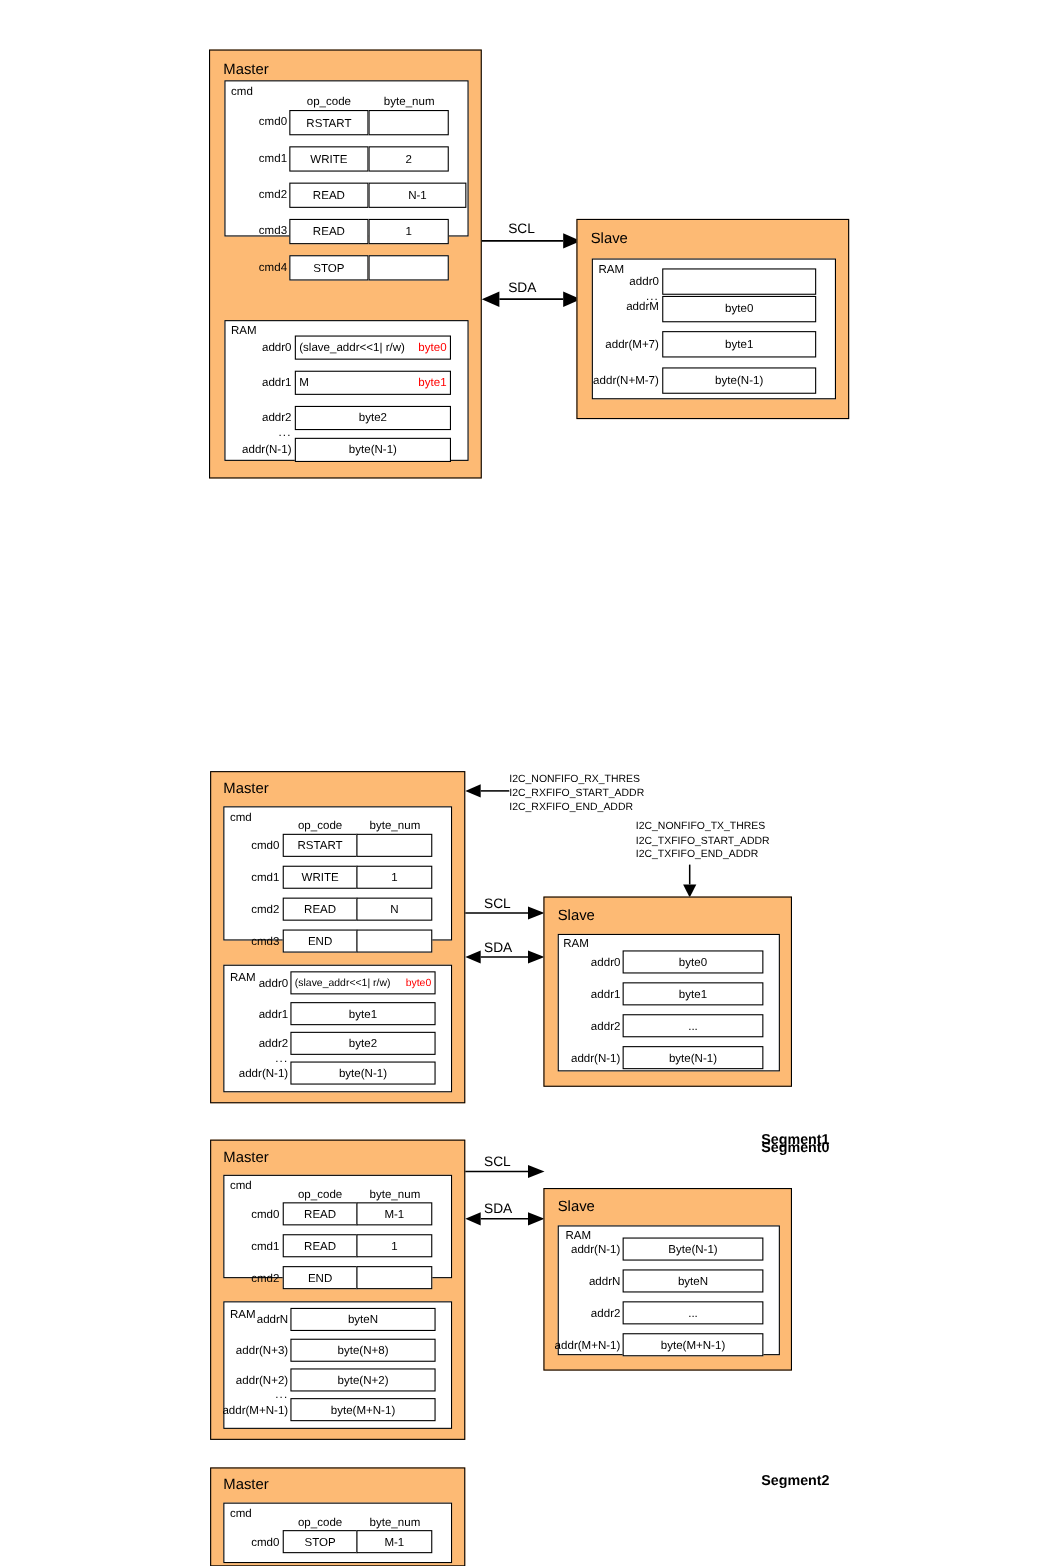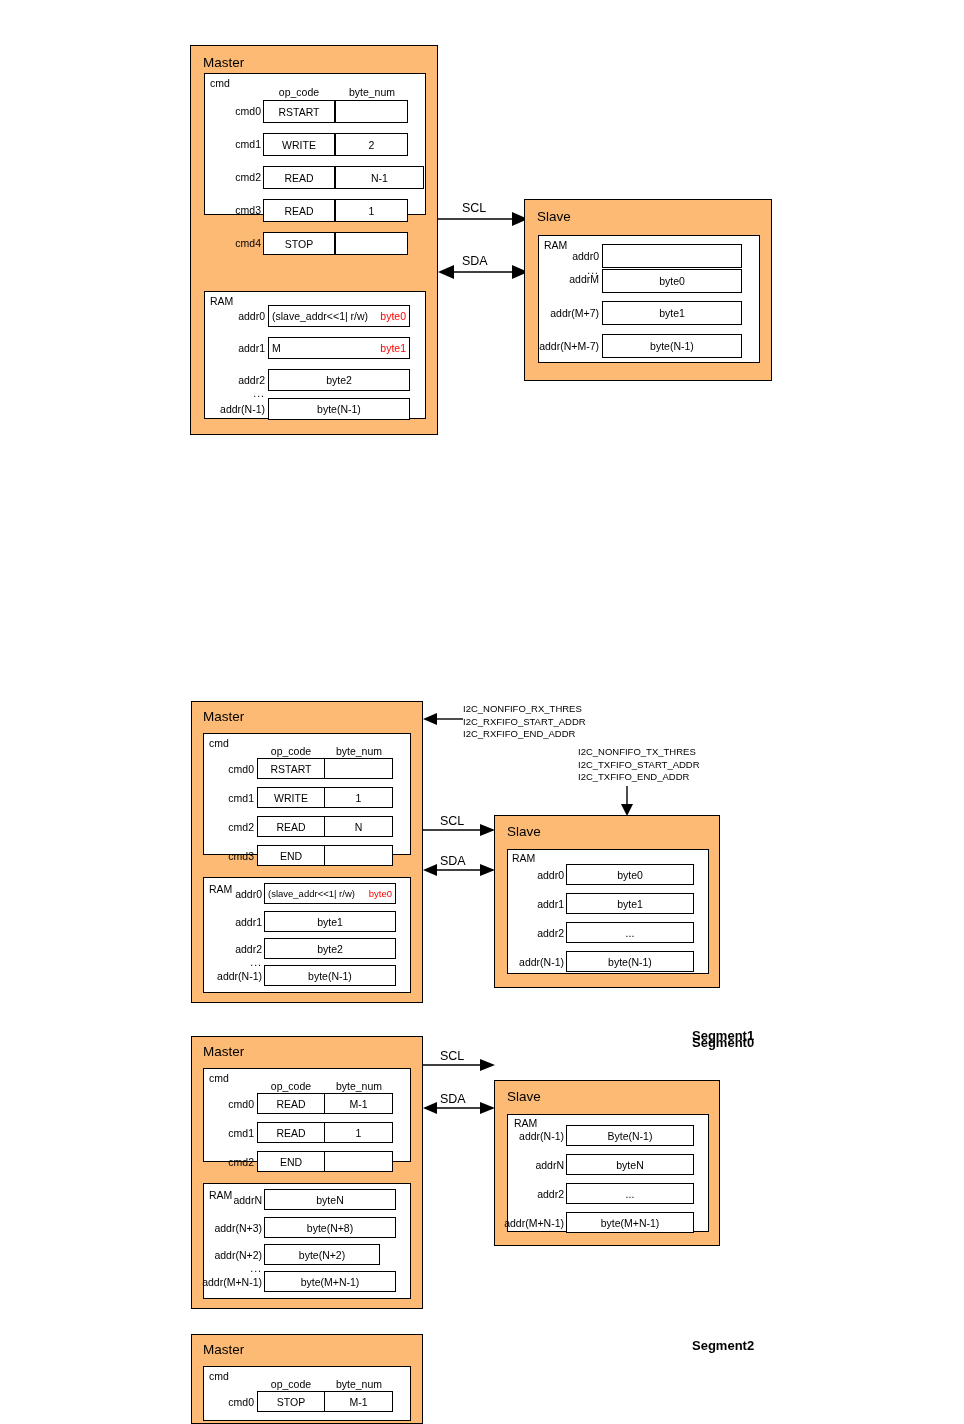--- a/index.html
+++ b/index.html
@@ -328,21 +328,21 @@
     <div class="inner-box" style="left:11px; top:146px; width:208px; height:116px;">
       <div class="inner-label" style="left:5px; top:5px;">RAM</div>
 
       <div class="row-label" style="left:5px; top:10px; width:53px;">addrN</div>
       <div class="cell" style="left:60px; top:5px; width:132px; height:21px;">byteN</div>
 
       <div class="row-label" style="left:-4px; top:38px; width:62px;">addr(N+3)</div>
       <div class="cell" style="left:60px; top:33px; width:132px; height:21px;">byte(N+8)</div>
 
       <div class="row-label" style="left:-4px; top:65px; width:62px;">addr(N+2)</div>
-      <div class="cell" style="left:60px; top:60px; width:116px; height:21px;">byte(N+2)</div>
+      <div class="cell" style="left:60px; top:60px; width:132px; height:21px;">byte(N+2)</div>
 
       <div class="ellipsis-label" style="left:0px; top:78px; width:58px;">...</div>
       <div class="row-label" style="left:-14px; top:92px; width:72px;">addr(M+N-1)</div>
       <div class="cell" style="left:60px; top:87px; width:132px; height:21px;">byte(M+N-1)</div>
     </div>
   </div>
 
   <svg class="arrow-svg" style="left:423px; top:1053px; width:72px; height:20px;" viewBox="0 0 72 20">
     <line x1="0" y1="12" x2="57" y2="12" stroke="#000" stroke-width="1.5"></line>
     <polygon points="57,6 72,12 57,18" fill="#000"></polygon>

